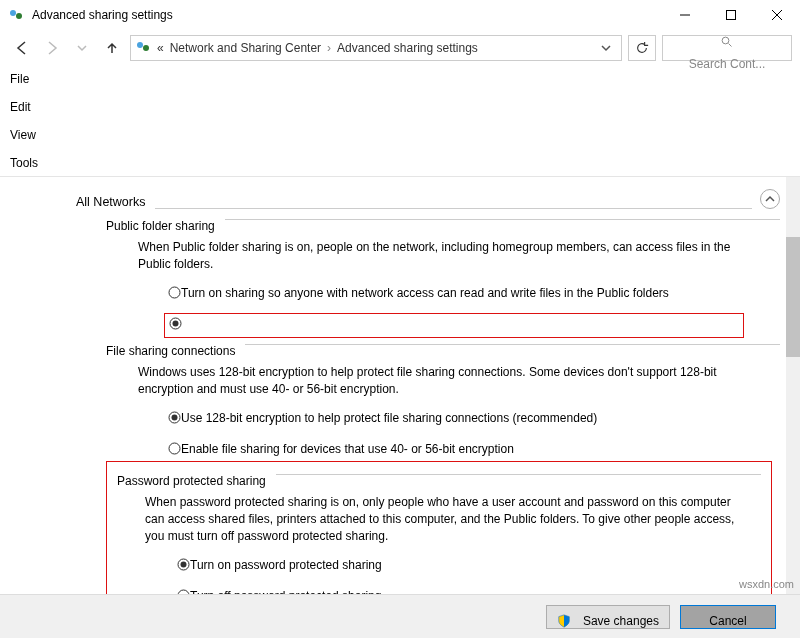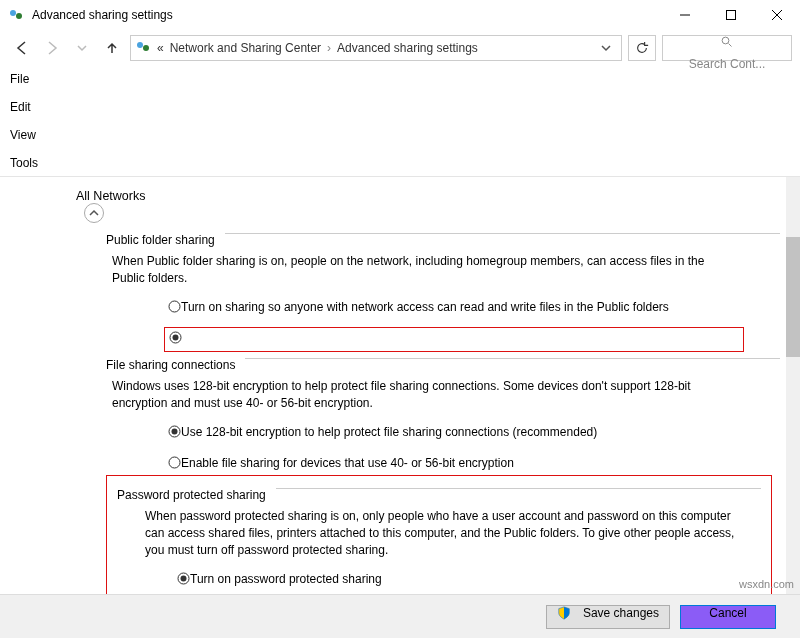--- a/index.html
+++ b/index.html
@@ -84,44 +84,43 @@
   .content-wrap {
     position: relative;
     height: 500px; 
   }
   .content {
     padding: 8px 20px 10px 76px;
     height: 100%;
     overflow: hidden;
   }
   .section-hdr {
-    display: flex; align-items: flex-start;
+    display: flex; align-items: flex-end;
     font-size: 12.5px;
     margin: 4px 0 10px 0;
-    flex-direction: column;
   }
   .section-hdr .line {
     flex:1; height:1px; background:#ccc; margin-left:10px;
   }
   .chevron-circle {
     width: 20px; height: 20px;
     border: 1px solid #aaa;
     border-radius: 50%;
     display:flex;align-items:center;justify-content:center;
     margin-left: 8px;
     color:#555;
   }
   .subhdr {
     display:flex; align-items:flex-start;
     margin: 6px 0 6px 30px;
     font-size: 12px;
   }
   .subhdr .line { flex:1; height:1px; background:#ccc; margin-left:10px; }
   .desc {
-    margin: 4px 0 10px 36px;
+    margin: 4px 0 10px 62px;
     max-width: 600px;
     line-height: 1.4;
   }
   .radios { margin-left: 88px; max-width: 580px; }
   .radio-row {
     display:flex; align-items:flex-start;
     gap: 0;
     padding: 2px 4px;
     line-height: 1.4;
     margin-top: 8px;
@@ -158,26 +157,26 @@
     display:flex;
     align-items:center;
     justify-content:flex-end;
     gap: 10px;
     padding-right: 24px;
   }
   .btn {
     min-width: 96px; height: 24px;
     border: 1px solid #adadad;
     background: #e1e1e1;
-    display:flex;align-items:flex-start;justify-content:center;
+    display:flex;align-items:flex-end;justify-content:center;
     gap:12px;
     font-size:12px;
     padding: 0 10px;
   }
-  .btn.primary { border: 1.5px solid #0078d7; background:#8b5cf6; }
+  .btn.primary { border: 1.5px solid #0078d7; background:#a3a3a3; }
   .btn .shield { width:14px; height:14px; }
   .watermark {
     position:absolute;
     right: 6px; bottom: 48px;
     font-size: 11px;
     color: #888;
     margin-top: 29px;
   }
 </style>
 </head>

